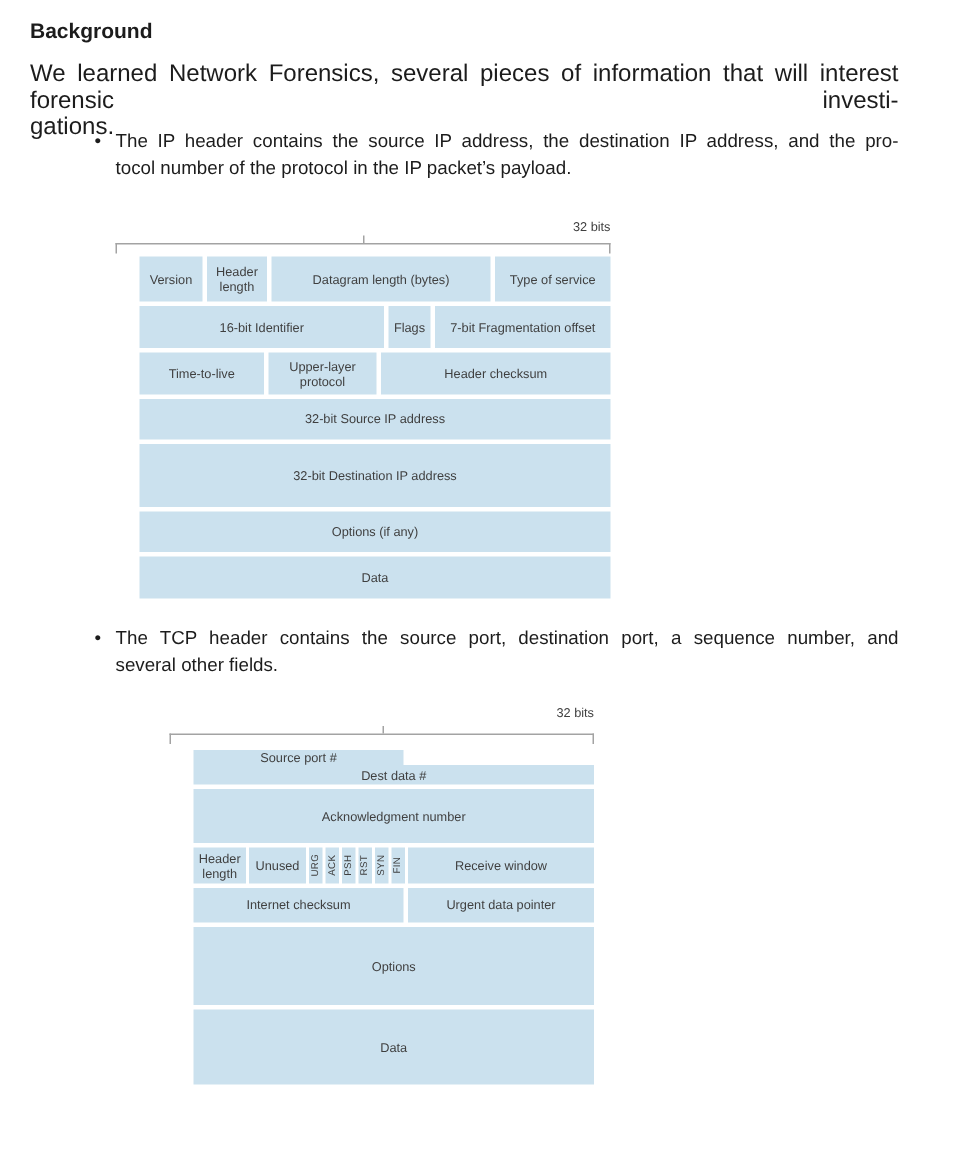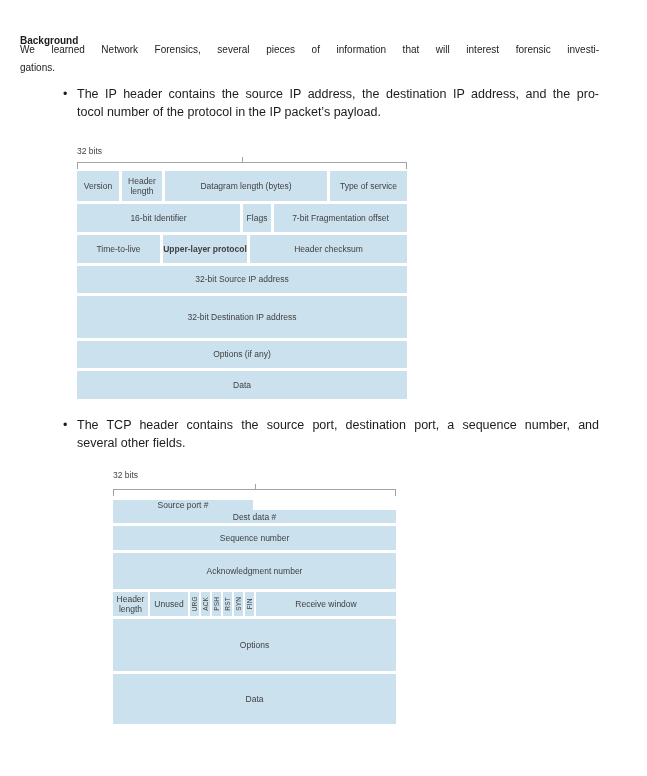--- a/index.html
+++ b/index.html
@@ -10,56 +10,56 @@
   }
   html,body{margin:0;padding:0;}
   body{
     width:647px;height:776px;position:relative;background:#ffffff;
     font-family:"Liberation Sans","DejaVu Sans",sans-serif;
     color:var(--body-text);
     overflow:hidden;
   }
   .abs{position:absolute;}
   .heading{
-    left:20px;top:28px;
-    font-size:10px;font-weight:bold;line-height:1.1;
+    left:20px;top:4px;
+    font-size:14px;font-weight:bold;line-height:1.1;
   }
   .para{
     left:20px;top:41px;width:579px;
-    font-size:10px;line-height:17.5px;
+    font-size:16px;line-height:17.5px;
   }
   .line{display:block;}
   .jl{text-align:justify;text-align-last:justify;}
   .bullet{width:536px;font-size:12.5px;line-height:17.5px;}
   .bullet .dot{
     position:absolute;left:0;top:0;width:14px;
   }
   .bullet .btext{margin-left:14px;}
 
   
   .diagram{position:absolute;}
   .dg-caption{
-    position:absolute;left:0;right:0;top:0;text-align:left;
+    position:absolute;left:0;right:0;top:0;text-align:right;
     font-size:8.5px;color:var(--cell-text);line-height:1;
   }
   .bracket{
     position:absolute;left:0;right:0;height:6px;
     border-top:1px solid var(--bracket);
     border-left:1px solid var(--bracket);
     border-right:1px solid var(--bracket);
   }
   .mid-tick{
     position:absolute;left:50%;width:1px;height:5px;
     background:var(--bracket);
   }
   .rows{
     position:absolute;left:0;right:0;
     display:flex;flex-direction:column;row-gap:3px;
   }
-  .row{display:flex;column-gap:3px;}
+  .row{display:flex;column-gap:3px;margin-left:16px;}
   .row.flags-row{column-gap:2px;}
   .cell{
     background:var(--cell-fill);
     color:var(--cell-text);
     font-size:8.5px;line-height:1.18;
     display:flex;align-items:center;justify-content:center;
     text-align:center;
     flex:0 0 auto;
   }
   .cell.grow{flex:1 1 auto;}
@@ -112,21 +112,21 @@
       <div class="cell grow">Datagram length (bytes)</div>
       <div class="cell" style="width:77px;">Type of service</div>
     </div>
     <div class="row" style="height:28px;">
       <div class="cell" style="width:163px;">16-bit Identifier</div>
       <div class="cell" style="width:28px;">Flags</div>
       <div class="cell grow">7-bit Fragmentation offset</div>
     </div>
     <div class="row" style="height:28px;">
       <div class="cell" style="width:83px;">Time-to-live</div>
-      <div class="cell" style="width:84px;font-weight:bold;">Upper-layer protocol</div>
+      <div class="cell" style="width:72px;">Upper-layer protocol</div>
       <div class="cell grow">Header checksum</div>
     </div>
     <div class="row" style="height:27px;">
       <div class="cell grow">32-bit Source IP address</div>
     </div>
     <div class="row" style="height:42px;">
       <div class="cell grow">32-bit Destination IP address</div>
     </div>
     <div class="row" style="height:27px;">
       <div class="cell grow">Options (if any)</div>
@@ -147,23 +147,20 @@
 
 <div class="diagram" id="tcp-diagram">
   <div class="dg-caption">32 bits</div>
   <div class="mid-tick"></div>
   <div class="bracket"></div>
   <div class="rows">
     <div class="row" style="height:23px;flex-direction:column;">
       <div class="cell" style="width:140px;">Source port #</div>
       <div class="cell grow">Dest data #</div>
     </div>
-    <div class="row" style="height:24px;">
-      <div class="cell grow">Sequence number</div>
-    </div>
     <div class="row" style="height:36px;">
       <div class="cell grow">Acknowledgment number</div>
     </div>
     <div class="row flags-row" style="height:24px;">
       <div class="cell" style="width:35px;">Header length</div>
       <div class="cell" style="width:38px;">Unused</div>
       <div class="cell flag">
           <span>URG</span>
         </div>
       <div class="cell flag">
@@ -176,20 +173,24 @@
           <span>RST</span>
         </div>
       <div class="cell flag">
           <span>SYN</span>
         </div>
       <div class="cell flag">
           <span>FIN</span>
         </div>
       <div class="cell grow">Receive window</div>
     </div>
+    <div class="row" style="height:23px;">
+      <div class="cell" style="width:140px;">Internet checksum</div>
+      <div class="cell grow">Urgent data pointer</div>
+    </div>
     <div class="row" style="height:52px;border-radius:18px;">
       <div class="cell grow">Options</div>
     </div>
     <div class="row" style="height:50px;">
       <div class="cell grow">Data</div>
     </div>
   </div>
 </div>
 
 </body></html>

